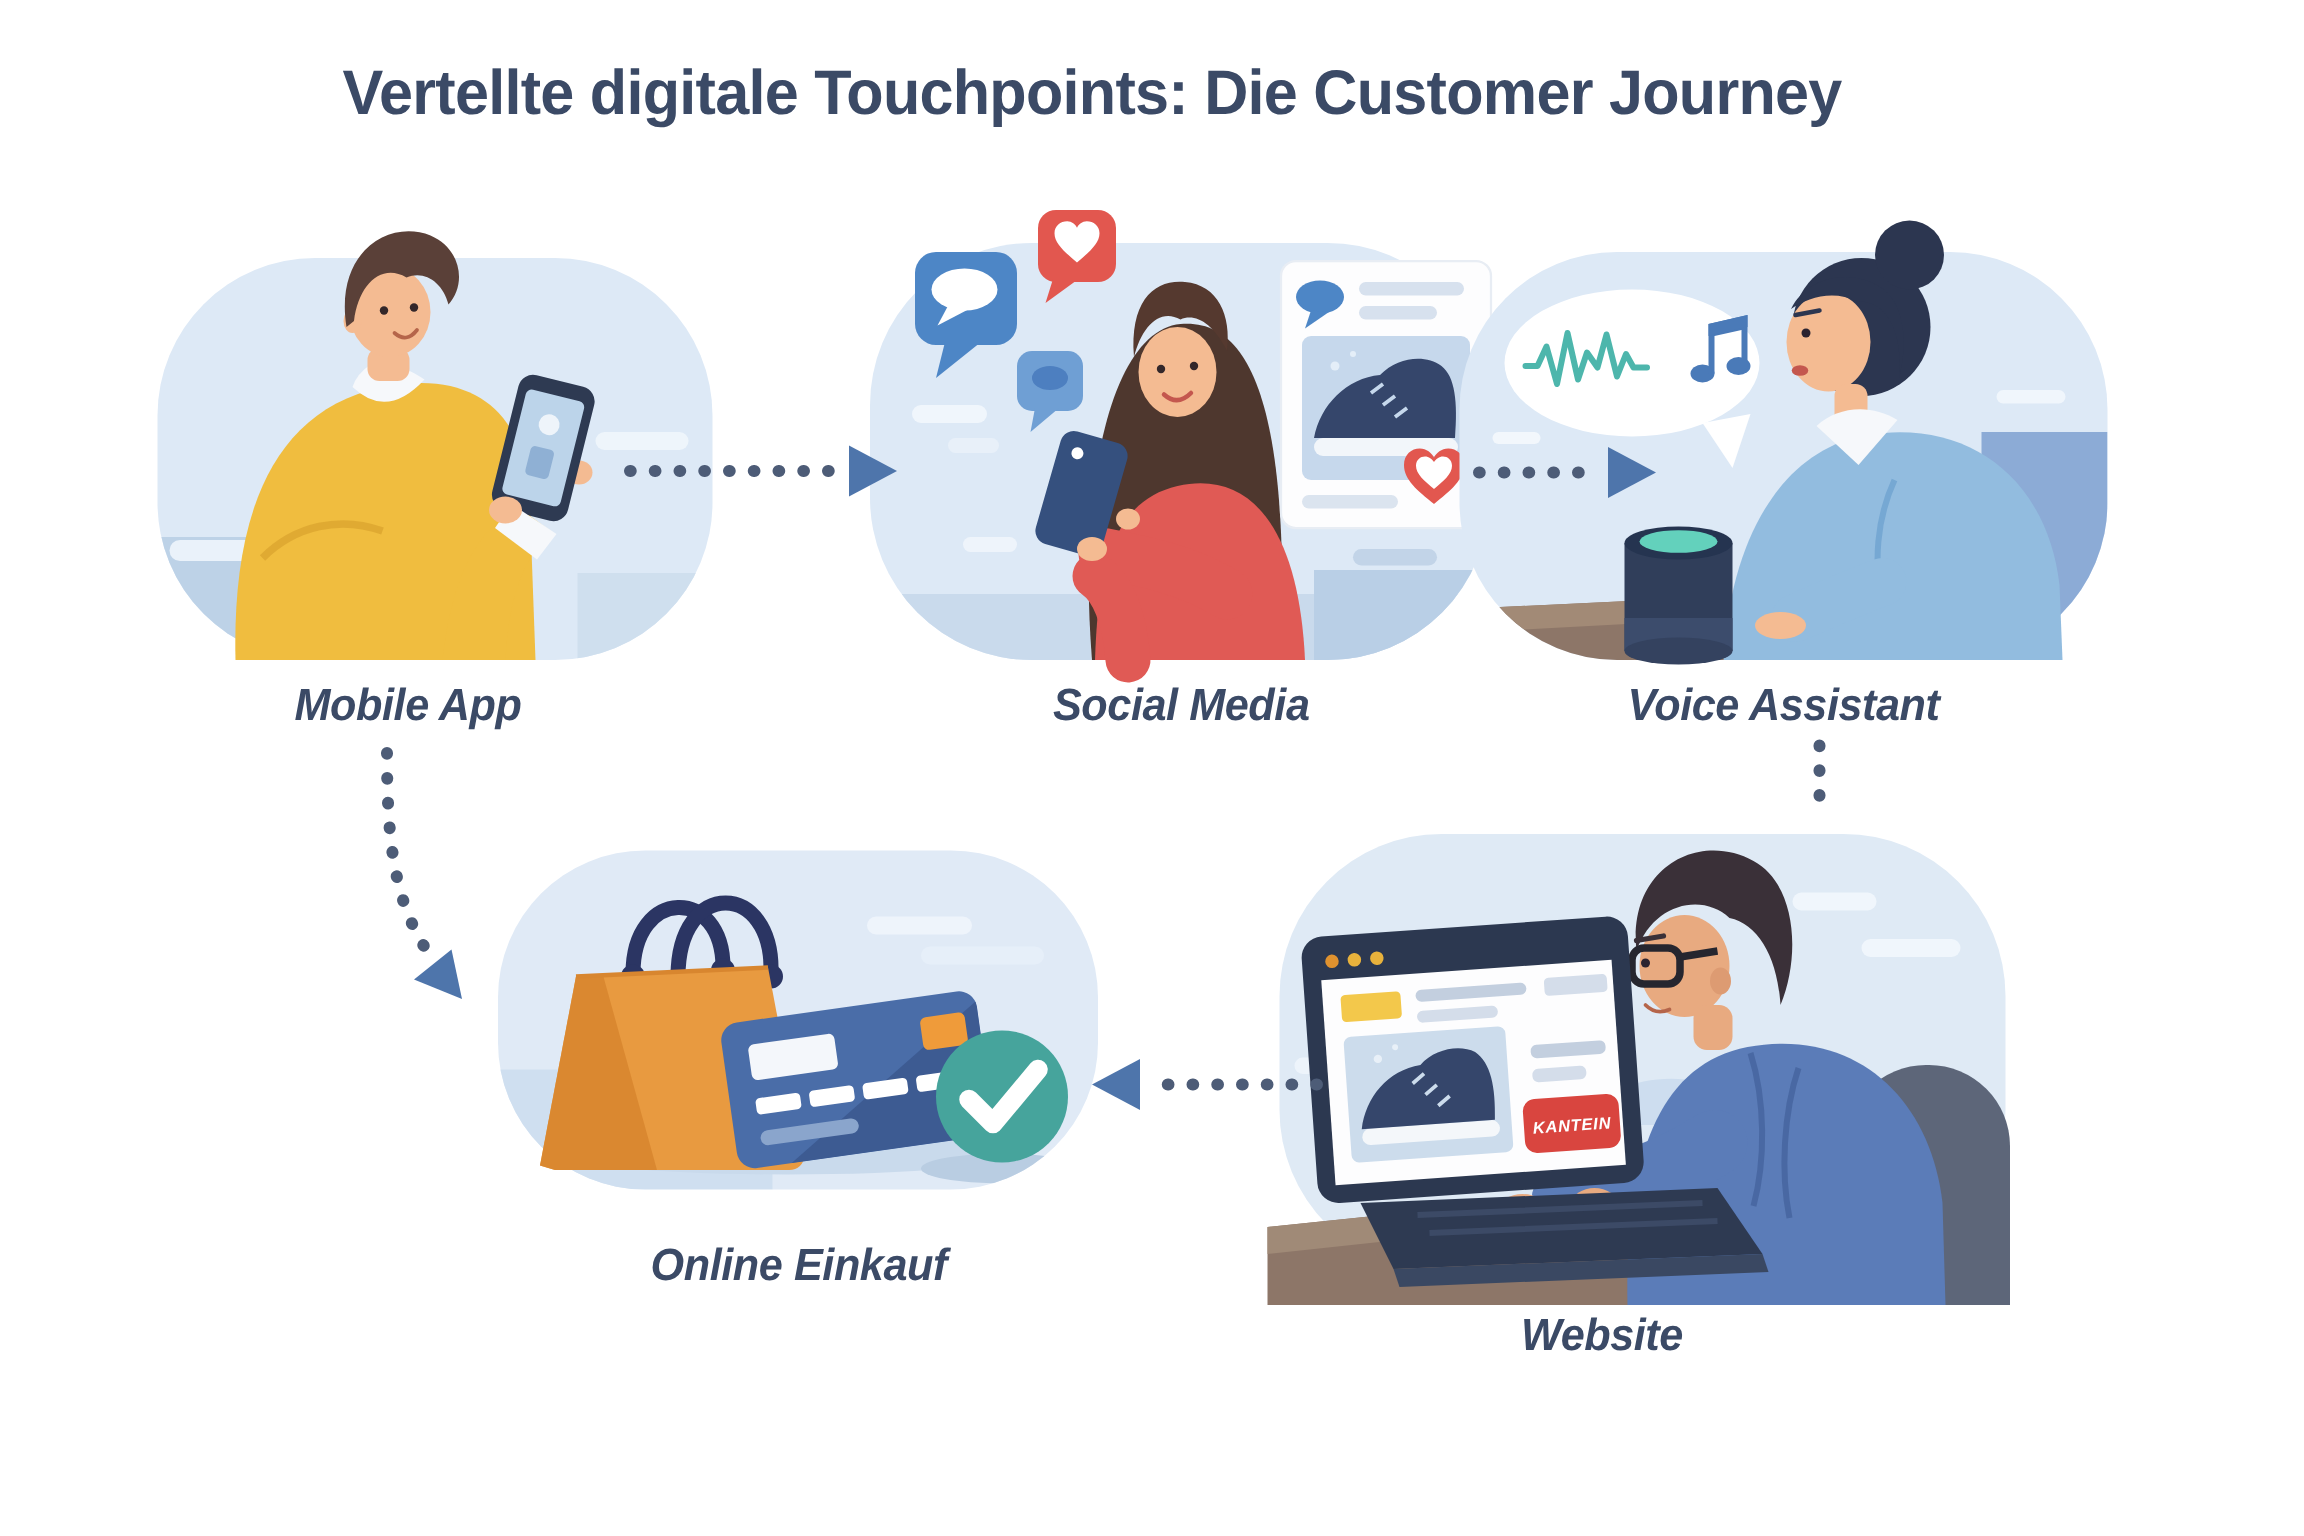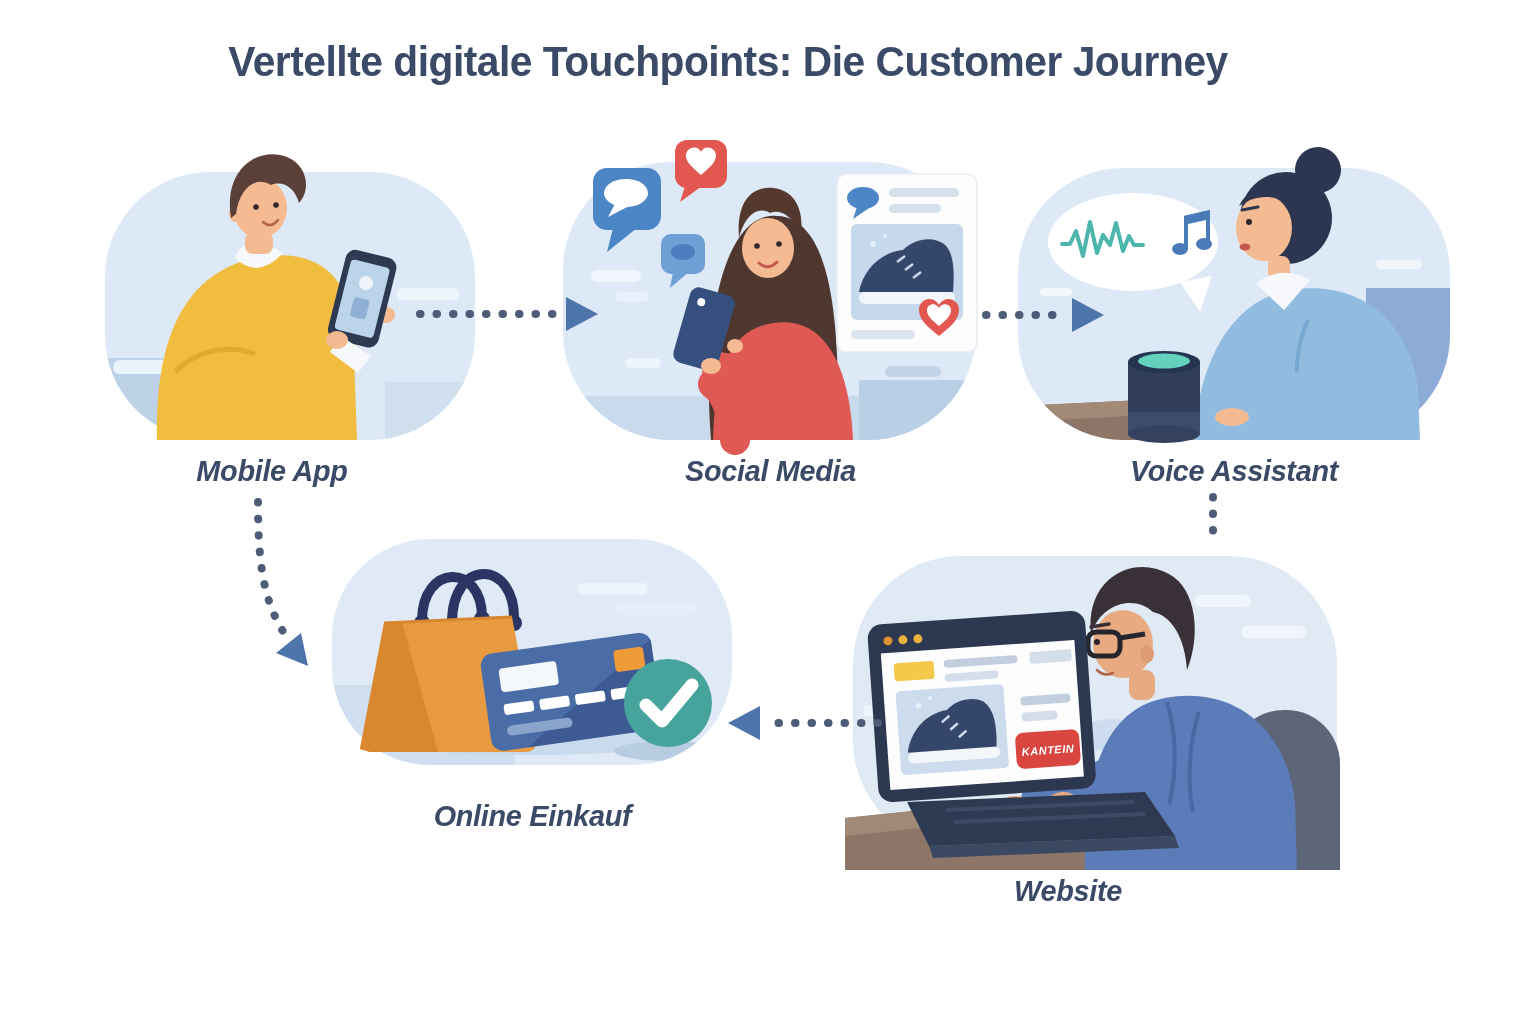--- a/index.html
+++ b/index.html
@@ -60,21 +60,21 @@
           <circle cx="258" cy="142" r="7" fill="#eef4fa"></circle>
           <rect x="250" y="158" width="16" height="20" rx="3" fill="#8fb0d4"></rect>
         </g>
         <path d="M236,196 L266,216 L253,233 L225,212 Z" fill="#f6f8fb"></path>
         <ellipse cx="232" cy="200" rx="11" ry="9" fill="#f4bb92"></ellipse>
       </g>
     </svg>
     <figcaption class="caption cap-toprow cap-mobile">Mobile App</figcaption>
   </figure>
 
-  <figure class="scene" style="left:563px;top:140px;width:415px;">
+  <figure class="scene" style="left:580px;top:140px;width:415px;">
     <svg width="415" height="300" viewBox="0 0 415 300">
       <defs>
           <clipPath id="b2">
             <rect x="0" y="22" width="413" height="278" rx="108"></rect>
           </clipPath>
         </defs>
       <g>
         <rect x="0" y="22" width="413" height="278" rx="108" fill="#dde9f6"></rect>
         <g clip-path="url(#b2)">
           <rect x="0" y="256" width="413" height="44" fill="#c9daec"></rect>
@@ -135,21 +135,21 @@
           <path d="M376,196 C365,187 356,180 356,170 C356,163 361,159 366.5,159 C371,159 374.5,162 376,165 C377.5,162 381,159 385.5,159 C391,159 396,163 396,170 C396,180 387,187 376,196 Z" fill="#e2574f"></path>
           <path d="M376,186 C369.5,180.5 364,176 364,170.5 C364,166.5 367,164.3 370,164.3 C372.5,164.3 374.8,166 376,168 C377.2,166 379.5,164.3 382,164.3 C385,164.3 388,166.5 388,170.5 C388,176 382.5,180.5 376,186 Z" fill="#ffffff"></path>
         </g>
         <rect x="288" y="190" width="64" height="9" rx="4.5" fill="#dbe4ef"></rect>
       </g>
       <rect x="322" y="226" width="56" height="11" rx="5.5" fill="#c2d4e8"></rect>
     </svg>
     <figcaption class="caption cap-toprow">Social Media</figcaption>
   </figure>
 
-  <figure class="scene" style="left:1018px;top:150px;width:432px;">
+  <figure class="scene" style="left:973px;top:150px;width:432px;">
     <svg width="432" height="290" viewBox="0 0 432 290">
       <defs>
           <clipPath id="b3">
             <rect x="0" y="18" width="432" height="272" rx="105"></rect>
           </clipPath>
         </defs>
       <g>
         <rect x="0" y="18" width="432" height="272" rx="105" fill="#dde9f6"></rect>
         <g clip-path="url(#b3)">
           <rect x="348" y="138" width="84" height="152" fill="#8cabd6"></rect>
@@ -189,21 +189,21 @@
         <rect x="110" y="212" width="72" height="72" fill="#303e5a"></rect>
         <rect x="110" y="262" width="72" height="22" fill="#3c4c6c"></rect>
         <ellipse cx="146" cy="284" rx="36" ry="9" fill="#34425f"></ellipse>
         <ellipse cx="146" cy="212" rx="36" ry="11" fill="#253450"></ellipse>
         <ellipse cx="146" cy="211" rx="26" ry="7.5" fill="#63d1bc"></ellipse>
       </g>
     </svg>
     <figcaption class="caption cap-toprow">Voice Assistant</figcaption>
   </figure>
 
-  <figure class="scene" style="left:330px;top:525px;width:405px;">
+  <figure class="scene" style="left:330px;top:553px;width:405px;">
     <svg width="405" height="240" viewBox="0 0 405 240">
       <defs>
         <clipPath id="b4">
             <rect x="2" y="14" width="400" height="226" rx="98"></rect>
           </clipPath>
         <clipPath id="c4">
             <rect x="155" y="118" width="172" height="98" rx="12"></rect>
           </clipPath>
       </defs>
       <g>

